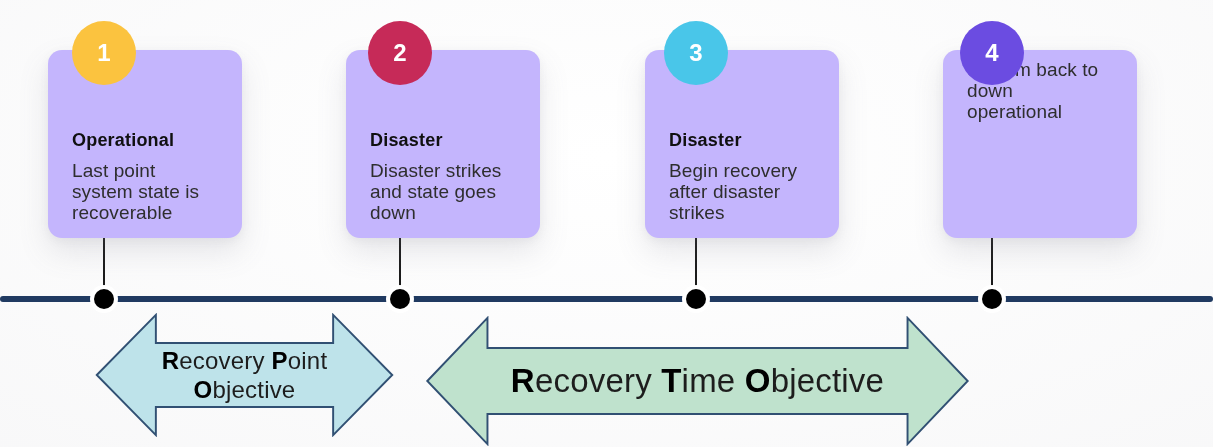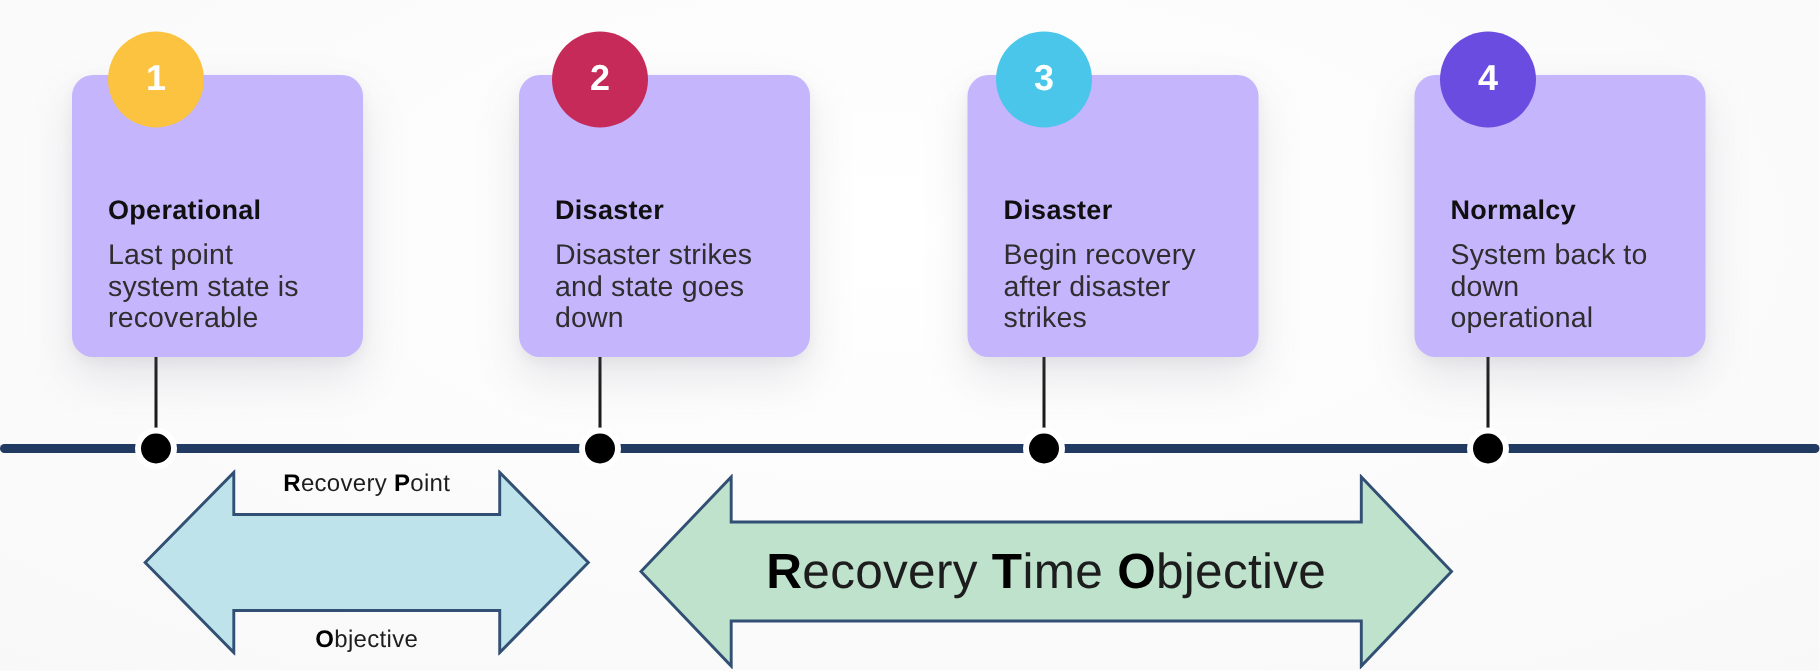--- a/index.html
+++ b/index.html
@@ -33,21 +33,21 @@
   }
 
   
   .arrow{position:absolute;}
   .arrow svg{display:block;width:100%;height:100%;}
   .arrow-label{
     position:absolute;inset:0;display:flex;flex-direction:column;
     align-items:center;justify-content:center;text-align:center;
     color:#1d1d1d;letter-spacing:.2px;line-height:1.22;
   }
-  .rpo .arrow-label{font-size:16px;justify-content:space-between;}
+  .rpo .arrow-label{font-size:24px;}
   .rto .arrow-label{font-size:33px;}
   .fb{font-weight:800;color:#000000;}
 </style>
 </head>
 <body>
 
 <div class="stage">
 
   <div class="timeline" style="background-color: rgb(32, 58, 97);"></div>
 
@@ -77,21 +77,20 @@
   </div>
   <div class="card" style="left:645px">
     <h3>Disaster</h3>
     <p>Begin recovery after disaster strikes</p>
   </div>
 
   <div class="badge" style="left: 960px; background-color: rgb(107, 76, 225);">
     <span>4</span>
   </div>
   <div class="card" style="left:943px">
-    <h3>Normalcy</h3>
     <p>System back to down operational</p>
   </div>
 
   <div class="dot" style="left: 94px; background-color: rgb(0, 0, 0);"></div>
   <div class="dot" style="left: 390px; background-color: rgb(0, 0, 0);"></div>
   <div class="dot" style="left: 686px; background-color: rgb(0, 0, 0);"></div>
   <div class="dot" style="left: 982px; background-color: rgb(0, 0, 0);"></div>
 
   <div class="arrow rpo" style="left:92px;top:313px;width:305px;height:124px">
     <svg viewBox="-2 -2 309 128">

